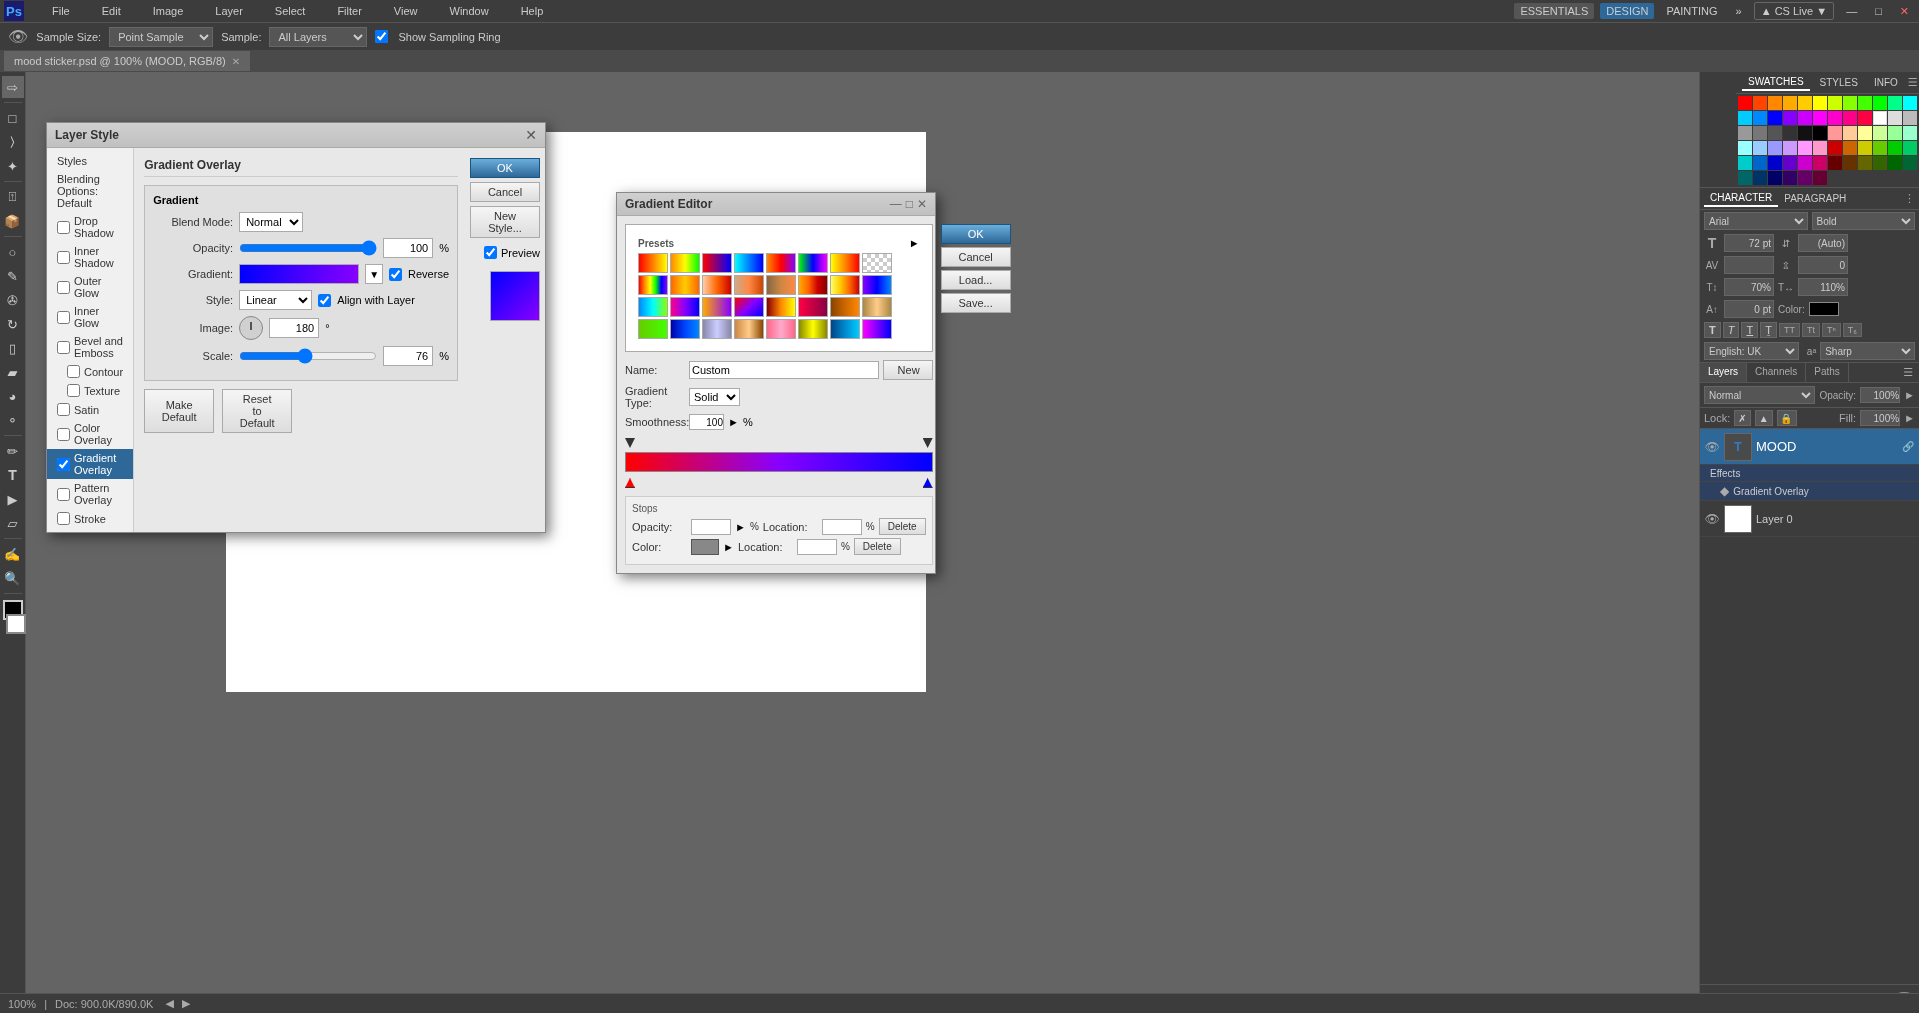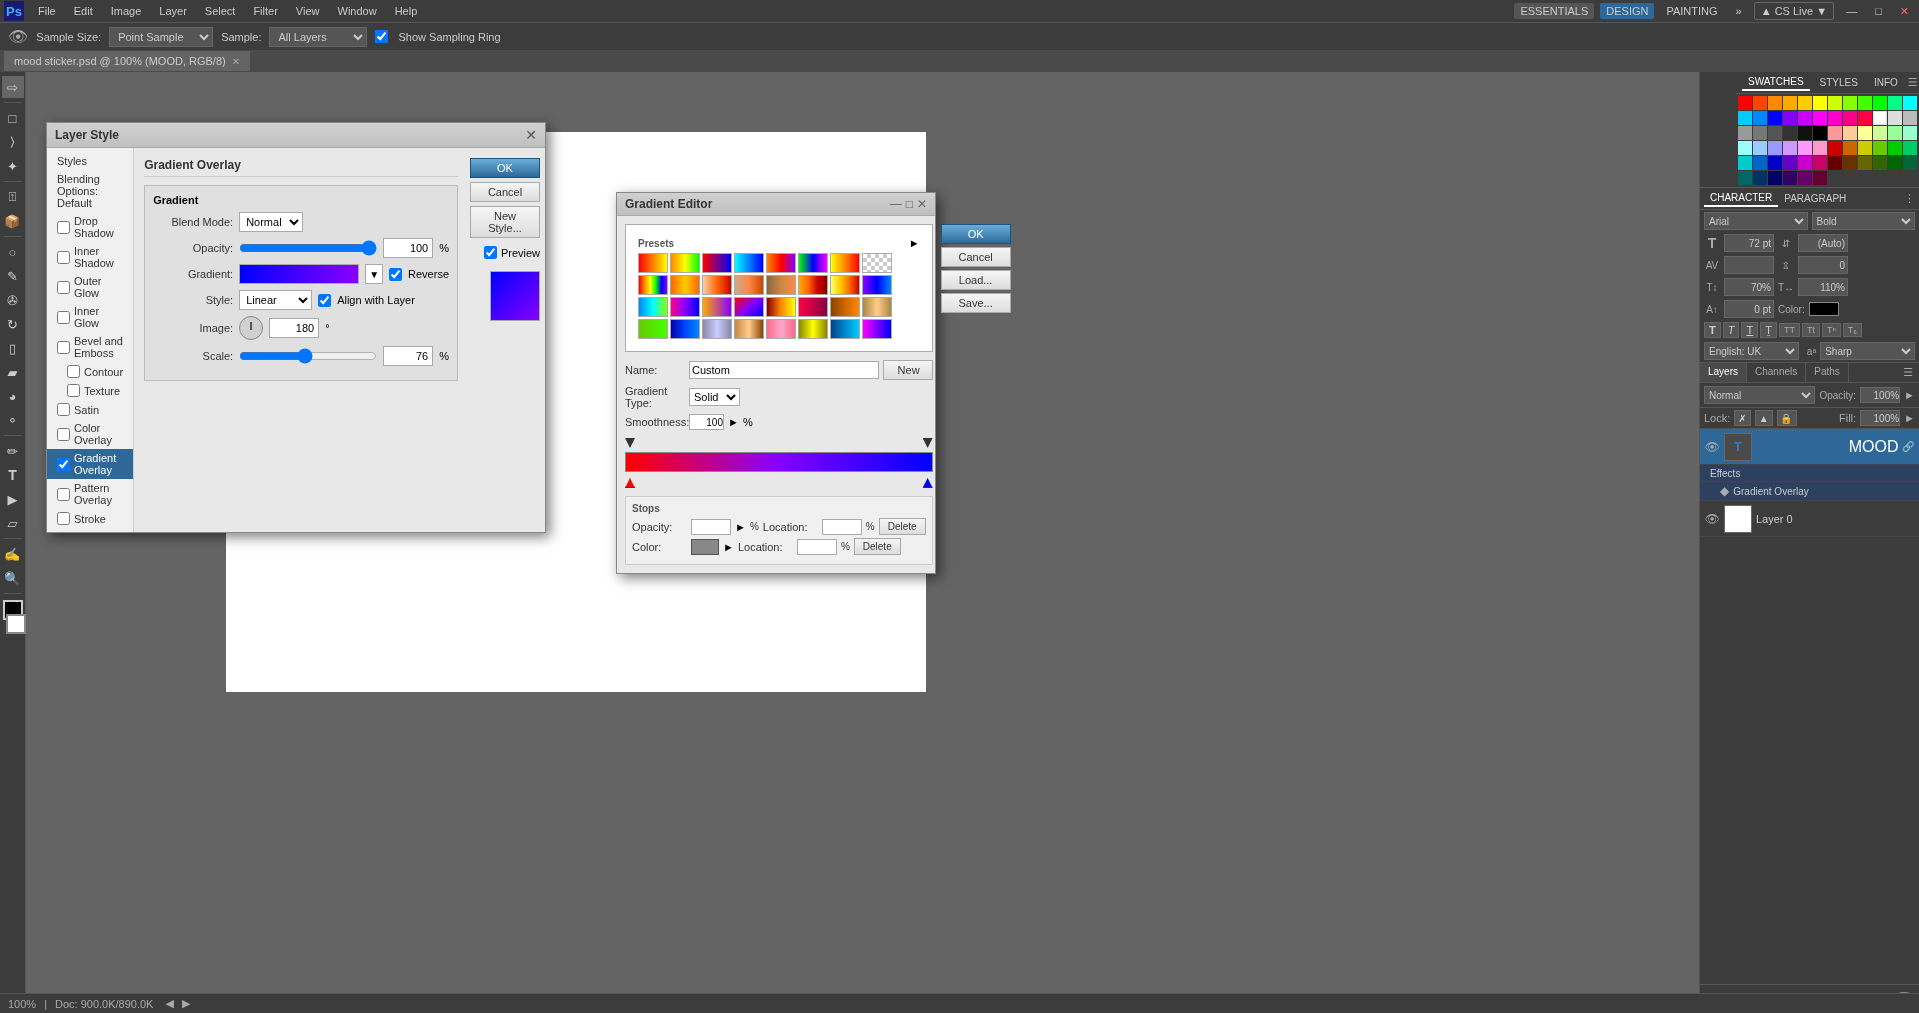--- a/index.html
+++ b/index.html
@@ -5,21 +5,21 @@
     * { box-sizing: border-box; margin: 0; padding: 0; font-family: Arial, sans-serif; font-size: 11px; }
     body { background: #646464; width: 1919px; height: 1013px; overflow: hidden; position: relative; }
 
     
     #menubar {
       background: #3c3c3c;
       height: 22px;
       display: flex;
       align-items: center;
       padding: 0 4px;
-      gap: 2px;
+      gap: 16px;
       color: #ccc;
       text-align: right;
     }
     .menu-item { padding: 2px 8px; cursor: pointer; color: #ccc; font-size: 11px; }
     .ps-logo { width: 20px; height: 20px; background: #1a1a6e; color: #4af; font-weight: bold; font-size: 13px; display: flex; align-items: center; justify-content: center; margin-right: 4px; }
     .menu-right { margin-left: auto; display: flex; align-items: center; gap: 6px; }
     .menu-right span { color: #ccc; font-size: 11px; padding: 2px 6px; }
     .essentials-btn { background: #555; padding: 2px 8px; color: #ccc; border-radius: 2px; }
     .design-btn { background: #2d6898; padding: 2px 8px; color: #fff; border-radius: 2px; }
     .cslive-btn { background: #3c3c3c; padding: 2px 8px; color: #7bb; border: 1px solid #666; border-radius: 2px; }
@@ -370,21 +370,21 @@
     .ge-label { color: #333; font-size: 11px; width: 60px; }
     .ge-input { background: white; border: 1px solid #aaa; height: 18px; font-size: 11px; padding: 0 2px; flex: 1; }
     .ge-select { background: white; border: 1px solid #aaa; height: 18px; font-size: 11px; }
     .gradient-bar-container { position: relative; margin: 8px 0; }
     .gradient-bar {
       width: 100%; height: 24px;
       background: linear-gradient(to right, #ff0000, #8800ff, #0000ff);
       border: 1px solid #aaa;
     }
     .stops-section { border: 1px solid #ccc; padding: 6px; background: #f0f0f0; margin-top: 6px; }
-    .stops-title { font-size: 10px; color: #555; font-weight: bold; margin-bottom: 4px; }
+    .stops-title { font-size: 10px; color: #555; font-weight: normal; margin-bottom: 4px; }
     .stop-row { display: flex; align-items: center; gap: 4px; margin-bottom: 3px; }
     .stop-label { font-size: 11px; color: #333; width: 55px; }
     .stop-input { background: white; border: 1px solid #aaa; height: 16px; font-size: 10px; width: 40px; text-align: right; }
     .stop-pct { font-size: 10px; color: #333; }
     .btn-delete { background: linear-gradient(to bottom, #f5f5f5, #ddd); border: 1px solid #aaa; padding: 2px 8px; font-size: 10px; cursor: pointer; color: #333; }
     .smoothness-row { display: flex; align-items: center; gap: 4px; }
 
     
     .checker { background: repeating-conic-gradient(#ccc 0% 25%, white 0% 50%) 0 0 / 8px 8px; }
 
@@ -599,20 +599,24 @@
                 <input type="text" class="form-input" value="180" style="">
                 <span>°</span>
               </div>
               <div class="form-row">
                 <span class="form-label">Scale:</span>
                 <input type="range" min="10" max="150" value="76" style="flex: 1 1 0%;">
                 <input type="text" class="form-input" value="76" style="">
                 <span>%</span>
               </div>
             </div>
+            <div style="display:flex;gap:8px;margin-top:8px;">
+              <button class="btn-ps">Make Default</button>
+              <button class="btn-ps">Reset to Default</button>
+            </div>
           </div>
         </div>
 
         <div class="dialog-buttons">
           <button class="btn-ps primary">OK</button>
           <button class="btn-ps">Cancel</button>
           <button class="btn-ps">New Style...</button>
           <div style="display:flex;align-items:center;gap:4px;margin-top:4px;">
             <input type="checkbox" checked="" style="">
             <span>Preview</span>
@@ -922,21 +926,21 @@
         <button style="background:#555;border:1px solid #666;color:#ccc;font-size:10px;padding:0 3px;cursor:pointer;height:16px;">🔒</button>
         <span style="color:#aaa;margin-left:auto;">Fill:</span>
         <input type="text" style="width: 40px; background: rgb(85, 85, 85); color: rgb(204, 204, 204); border: 1px solid rgb(102, 102, 102); height: 16px; font-size: 10px; text-align: right;" value="100%">
         <span style="color:#aaa;">►</span>
       </div>
 
       <div class="layer-row active">
         <span class="layer-eye">👁</span>
         <div style="width:28px;height:28px;background:#4a4a4a;border:1px solid #666;display:flex;align-items:center;justify-content:center;color:#2d7ec4;font-weight:bold;font-size:12px;">T</div>
         <div style="flex:1;">
-          <div style="color:#fff;font-size:16px;text-align:right;">MOOD</div>
+          <div style="color:#fff;font-size:13px;">MOOD</div>
         </div>
         <span style="color:#aaa;font-size:10px;">🔗</span>
       </div>
 
       <div style="padding:2px 4px 2px 10px;background:#2d4060;border-bottom:1px solid #444;">
         <span style="color:#ccc;font-size:10px;">Effects</span>
       </div>
       <div style="padding:2px 4px 2px 20px;background:#2d4060;border-bottom:1px solid #444;display:flex;align-items:center;gap:4px;">
         <span style="color:#aaa;font-size:12px;">◆</span>
         <span style="color:#ccc;font-size:10px;">Gradient Overlay</span>

